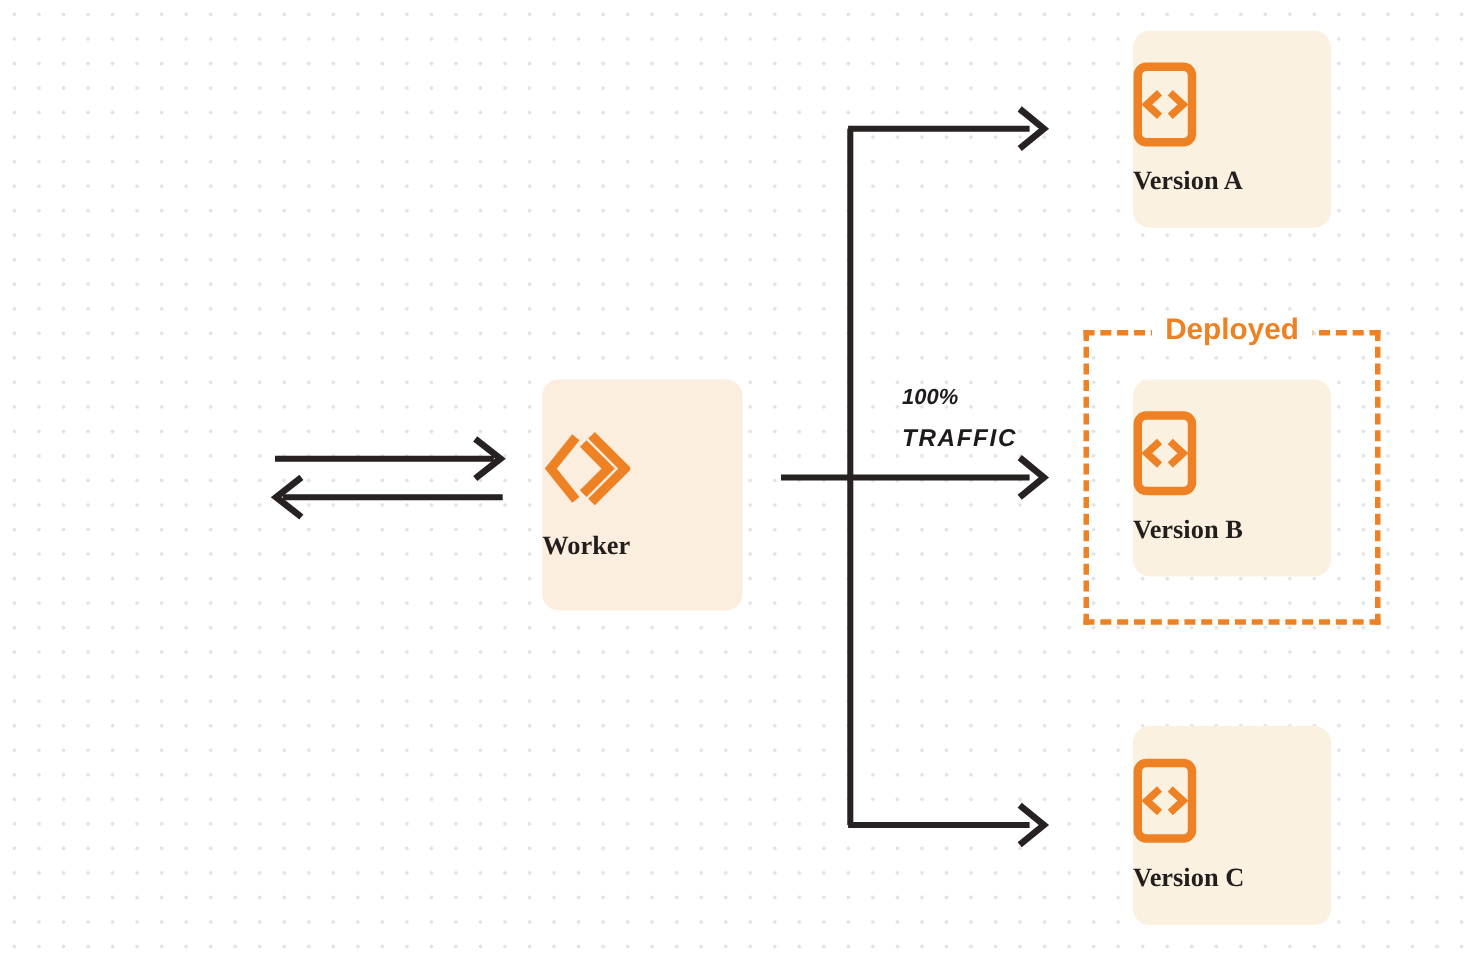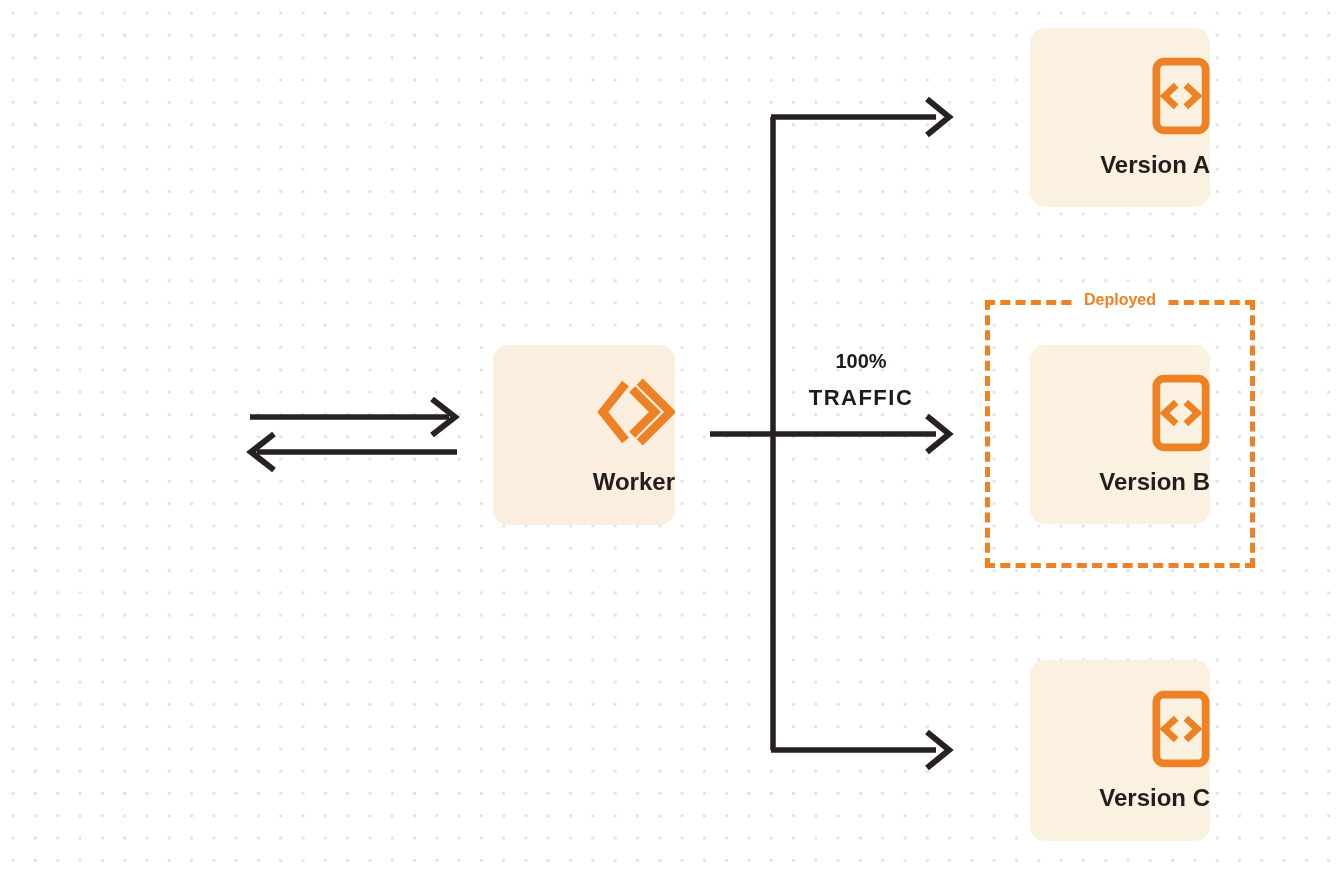--- a/index.html
+++ b/index.html
@@ -11,61 +11,63 @@
     background-size:22.3px 22.3px;
     background-position:2px 2px;
     font-family:"Liberation Sans",sans-serif;
     overflow:hidden;
   }
   .wires{position:absolute;left:0;top:0;pointer-events:none;}
   .node{
     position:absolute;
     border-radius:15px;
     display:flex;flex-direction:column;
-    align-items:flex-end;justify-content:center;
+    align-items:flex-start;justify-content:center;
     box-sizing:border-box;
+    font-family:Liberation Serif, serif;
   }
   .node-label{
     font-weight:bold;
     font-size:24px;
     color:#211e1d;
     line-height:1.1;
   }
   #client{left:30px;top:345px;width:182px;height:179px;background:#f6f6f8;}
-  #worker{left:493px;top:345px;width:182px;height:180px;background:#fbeede;gap:16px;}
+  #worker{left:493px;top:345px;width:182px;height:210px;background:#fbeede;gap:16px;}
   .version-node{width:180px;height:179px;background:#fbf1e1;gap:13px;}
   #version-a{left:1030px;top:28px;}
   #version-b{left:1030px;top:345px;}
   #version-c{left:1030px;top:660px;height:181px;}
   #deployed-box{
     position:absolute;
     left:985px;top:300px;width:270px;height:268px;
     border:5px dashed #ee8124;
     box-sizing:border-box;
     background:transparent;
   }
   #deployed-label{
     position:absolute;
     left:1120px;top:300px;
     transform:translate(-50%,-50%);
     background:#ffffff;
     padding:0 12px;
     color:#ee8124;
     font-weight:bold;
-    font-size:16px;
+    font-size:27px;
     white-space:nowrap;
     z-index:2;
   }
   #traffic-label{
     position:absolute;
-    left:775px;top:350px;width:172px;
-    text-align:center;
+    left:820px;top:350px;width:172px;
+    text-align:left;
     color:#1e1b1a;
     font-weight:bold;
     z-index:2;
+    font-style:italic;
   }
   #traffic-label .t1{font-size:20px;display:block;}
   #traffic-label .t2{font-size:22px;letter-spacing:1.5px;display:block;margin-top:12px;}
   .icon-box{display:block;}
 </style>
 </head>
 <body>
 
 <div class="canvas">
 

